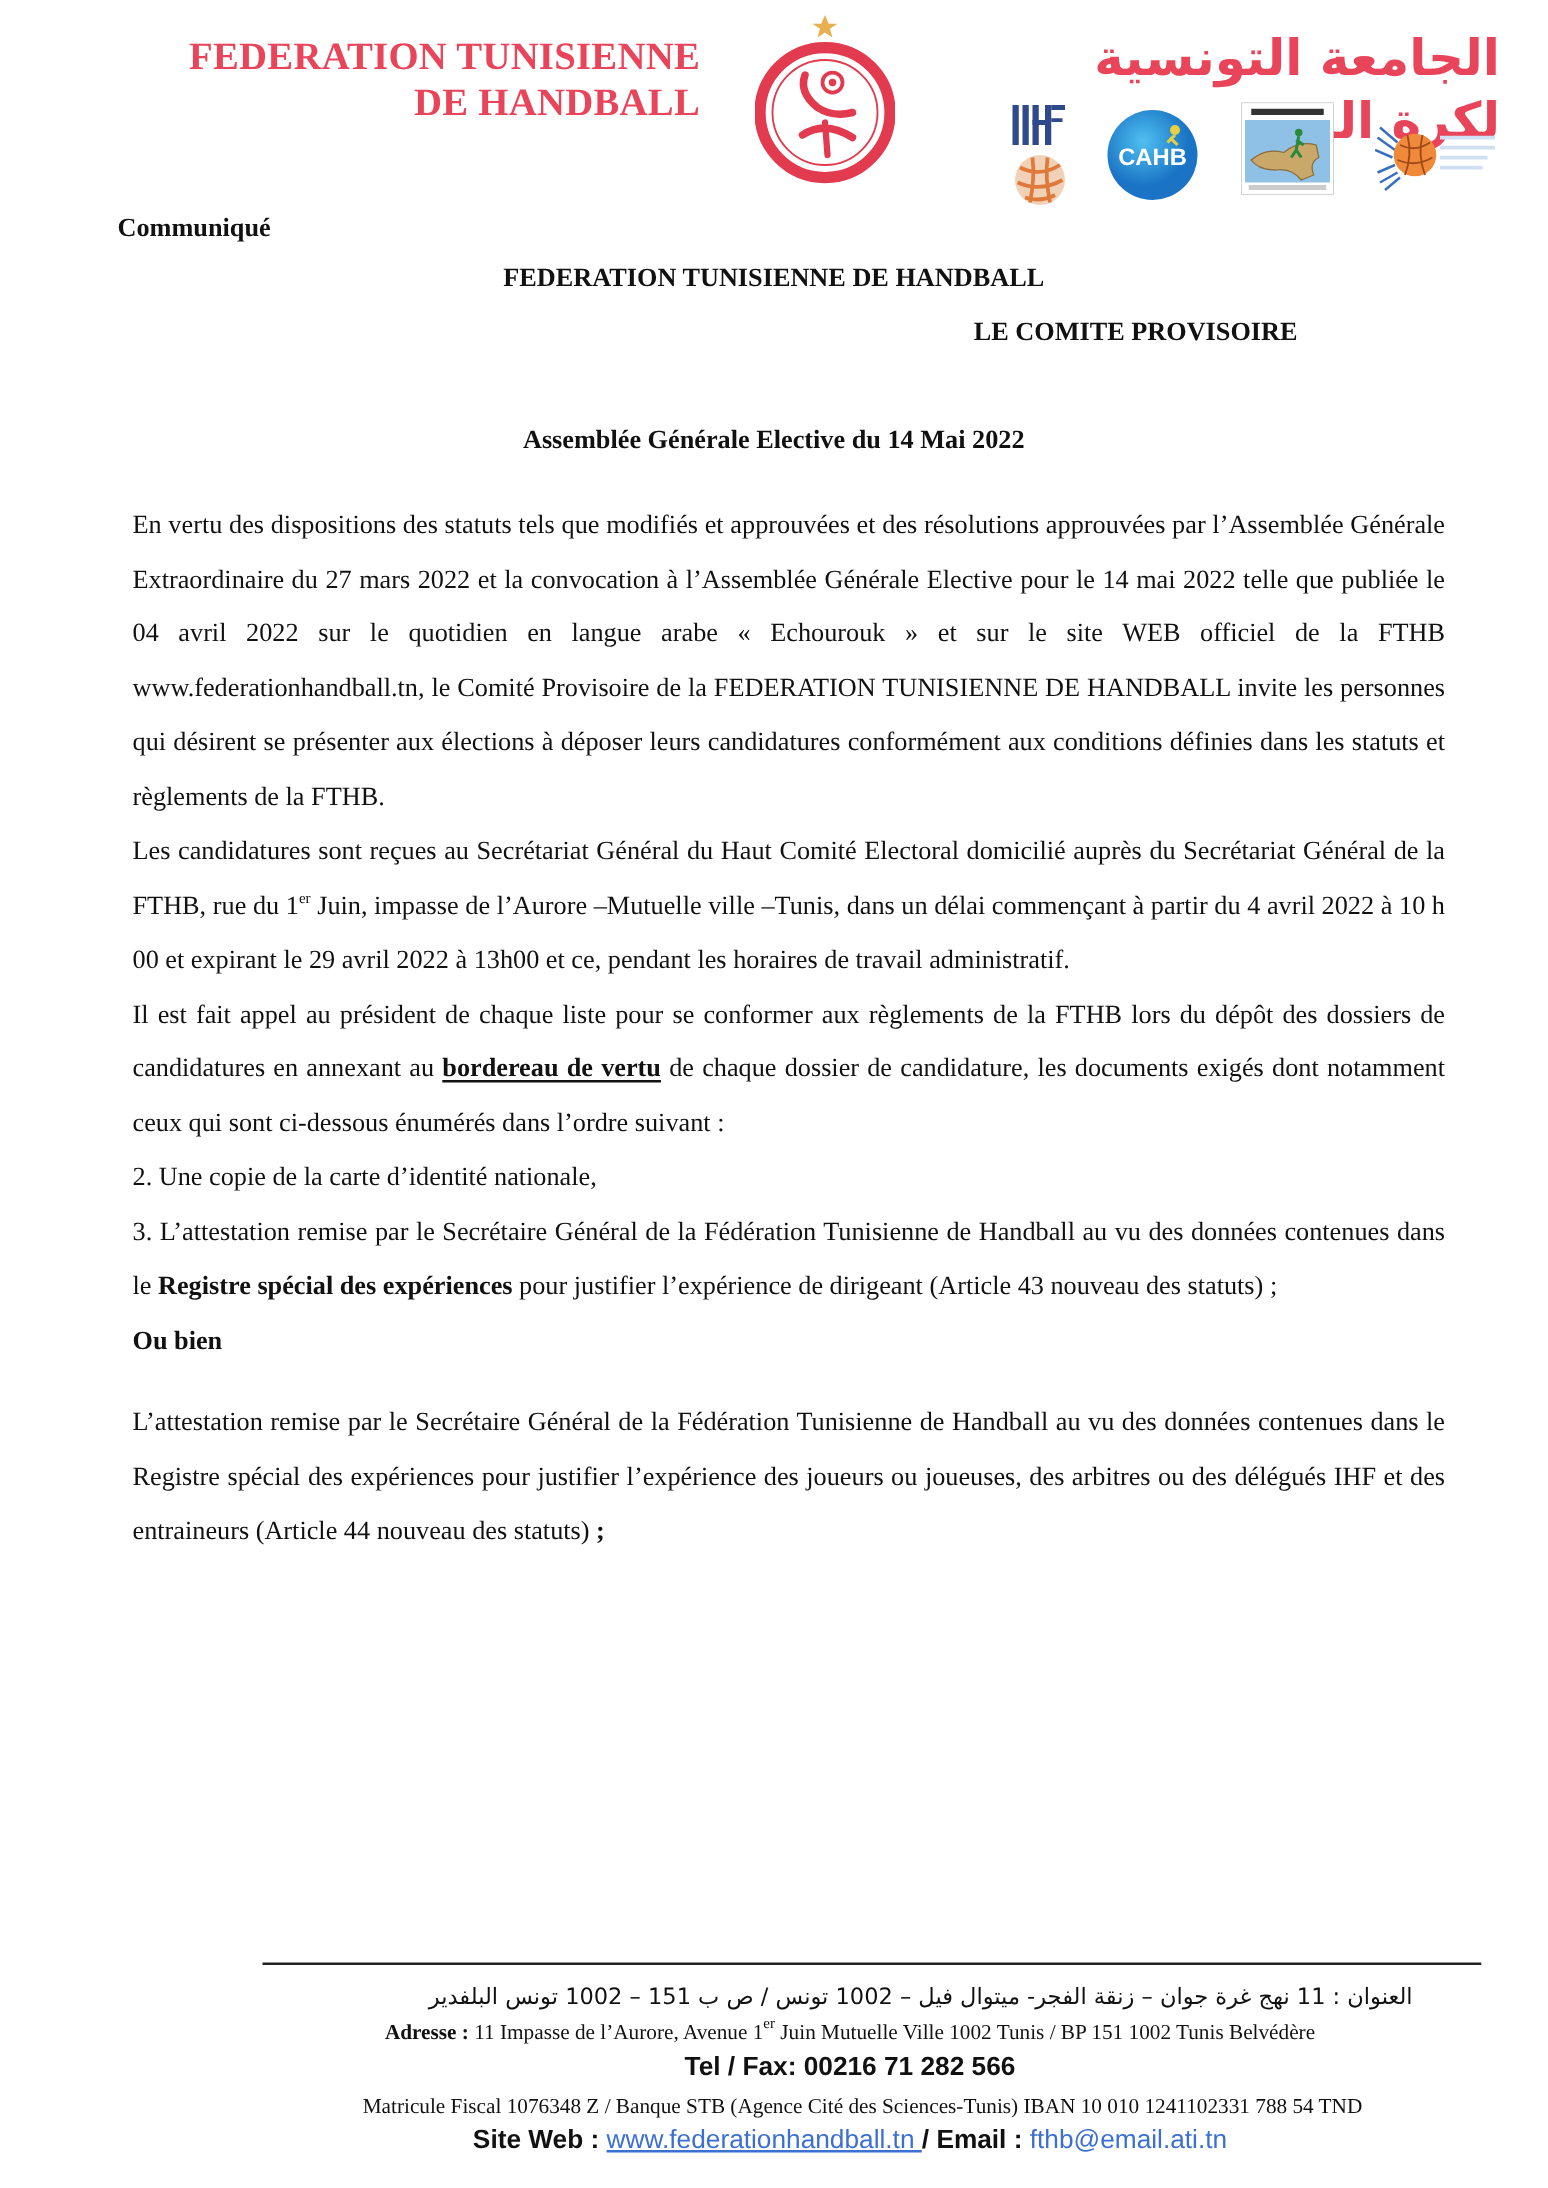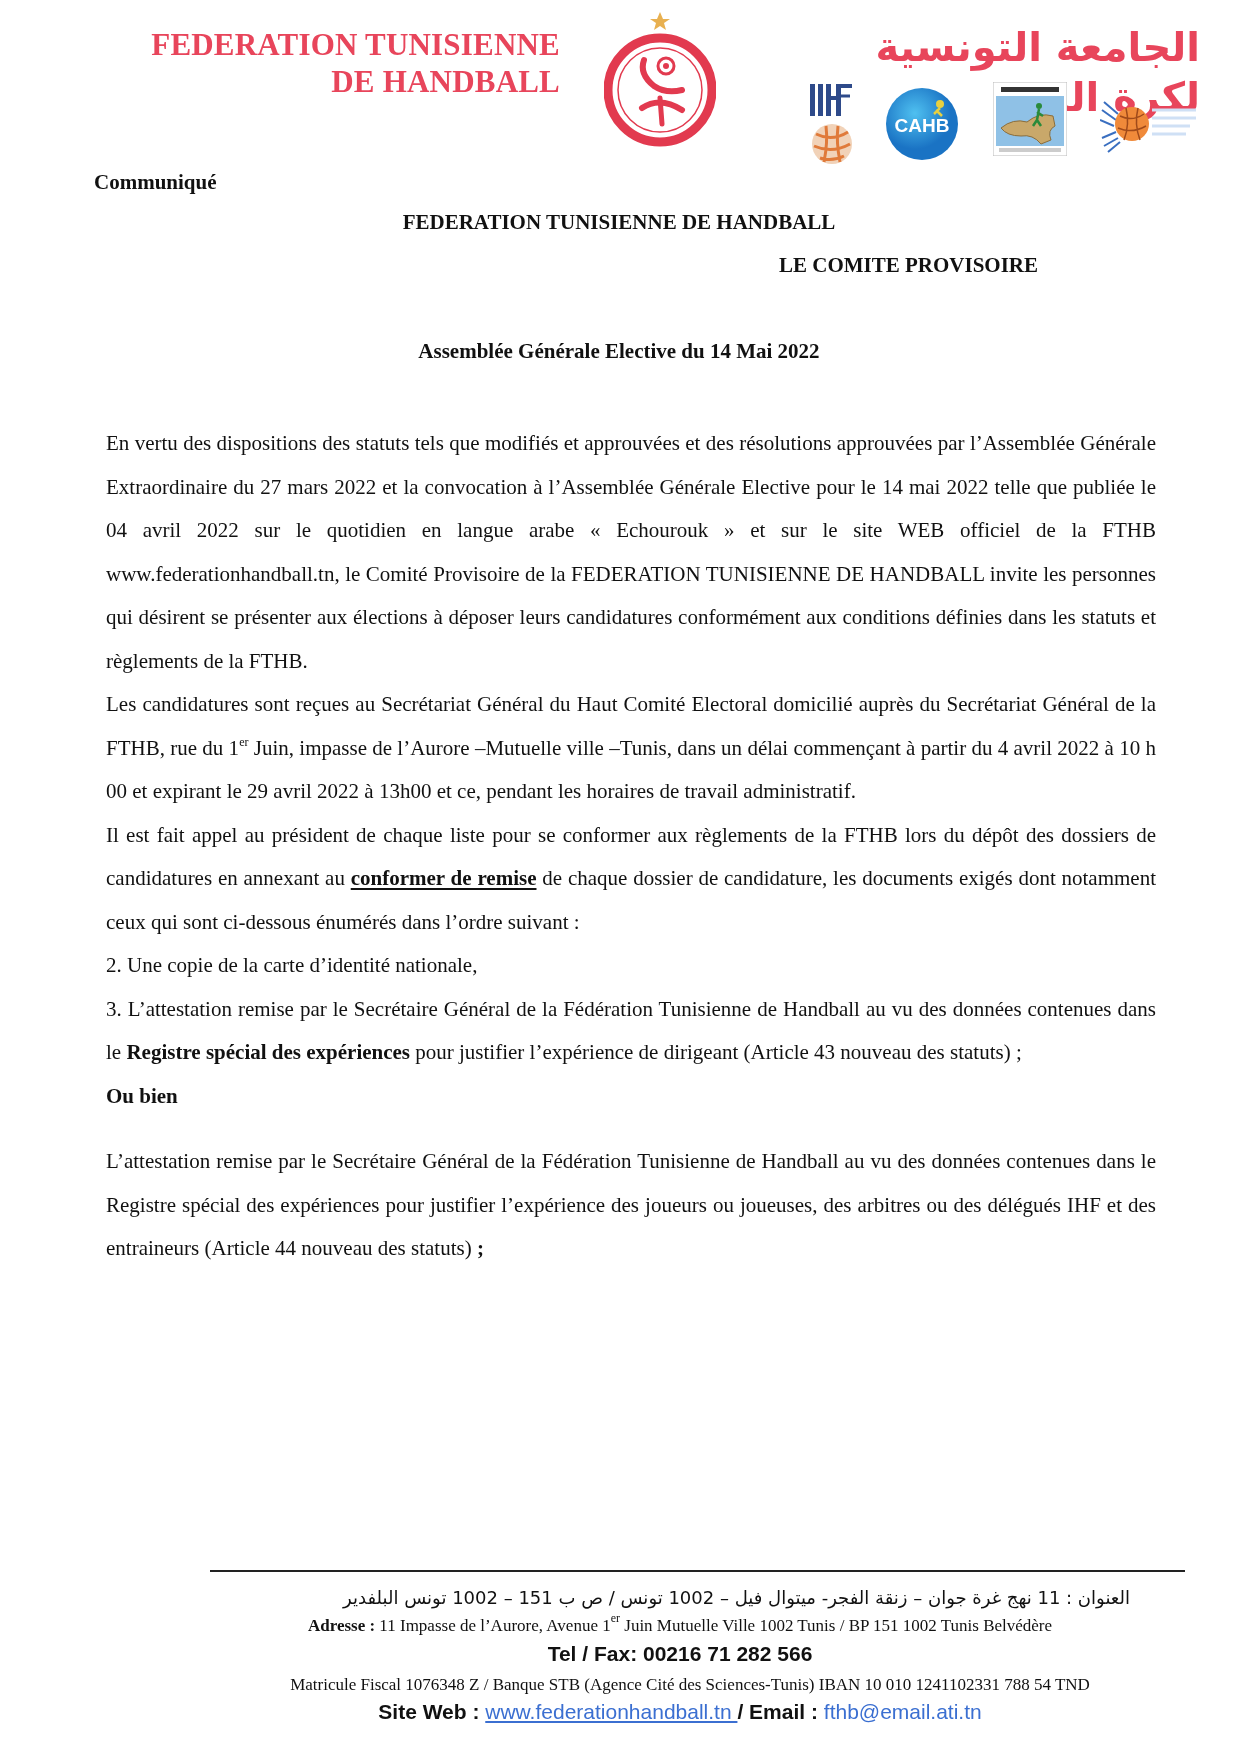--- a/index.html
+++ b/index.html
@@ -13,21 +13,21 @@
   .logo-ihf { left: 808px; top: 82px; width: 46px; height: 84px; }
   .logo-cahb { left: 884px; top: 86px; width: 76px; height: 76px; }
   .logo-arab { left: 993px; top: 82px; width: 74px; height: 74px; }
   .logo-euro { left: 1100px; top: 94px; width: 110px; height: 62px; }
 
   .communique { left: 94px; top: 170px; font-size: 21px; font-weight: bold; }
   .title1 { left: 200px; top: 210px; width: 838px; text-align: center; font-size: 21px; font-weight: bold; }
   .title2 { left: 200px; top: 253px; width: 838px; text-align: right; font-size: 21px; font-weight: bold; }
   .title3 { left: 200px; top: 339px; width: 838px; text-align: center; font-size: 21px; font-weight: bold; }
 
-  .body { left: 106px; top: 422px; width: 1050px; font-size: 21px; line-height: 43.5px; }
+  .body { left: 106px; top: 398px; width: 1050px; font-size: 21px; line-height: 43.5px; }
   .body p { margin: 0; text-align: justify; }
   .body b { font-weight: bold; }
   .body u { text-decoration: underline; text-decoration-thickness: 2px; text-underline-offset: 3px; }
   .body .gap { height: 22px; }
   sup { font-size: 12px; vertical-align: 9px; line-height: 0; }
 
   .rule { left: 210px; top: 1570px; width: 975px; height: 0; border-top: 2px solid #222; }
 
   .foot { left: 180px; width: 1000px; text-align: center; }
   .f-ar { top: 1587px; font-family: "DejaVu Sans", sans-serif; font-size: 18px; direction: rtl; left: 200px; width: 930px; text-align: right; }
@@ -114,21 +114,21 @@
 </div>
 
 <div class="abs communique">Communiqué</div>
 <div class="abs title1">FEDERATION TUNISIENNE DE HANDBALL</div>
 <div class="abs title2">LE COMITE PROVISOIRE</div>
 <div class="abs title3">Assemblée Générale Elective du 14 Mai 2022</div>
 
 <div class="abs body">
   <p>En vertu des dispositions des statuts tels que modifiés et approuvées et des résolutions approuvées par l’Assemblée Générale Extraordinaire du 27 mars 2022 et la convocation à l’Assemblée Générale Elective pour le 14 mai 2022 telle que publiée le 04 avril 2022 sur le quotidien en langue arabe « Echourouk » et sur le site WEB officiel de la FTHB www.federationhandball.tn, le Comité Provisoire de la FEDERATION TUNISIENNE DE HANDBALL invite les personnes qui désirent se présenter aux élections à déposer leurs candidatures conformément aux conditions définies dans les statuts et règlements de la FTHB.</p>
   <p><span>Les candidatures sont reçues au Secrétariat Général du Haut Comité Electoral domicilié auprès du Secrétariat Général de la FTHB, rue du 1</span><sup>er</sup><span> Juin, impasse de l’Aurore –Mutuelle ville –Tunis, dans un délai commençant à partir du 4 avril 2022 à 10 h 00 et expirant le 29 avril  2022 à 13h00 et ce, pendant les horaires de travail administratif.</span></p>
-  <p><span>Il est fait appel au président de chaque liste pour se conformer aux règlements de la FTHB lors du dépôt des dossiers de candidatures en annexant au </span><b><u>conformer de remise</u></b><span> de chaque dossier de candidature, les documents exigés dont notamment ceux qui sont ci-dessous énumérés dans l’ordre suivant :</span></p>
+  <p><span>Il est fait appel au président de chaque liste pour se conformer aux règlements de la FTHB lors du dépôt des dossiers de candidatures en annexant au </span><b><u>bordereau de vertu</u></b><span> de chaque dossier de candidature, les documents exigés dont notamment ceux qui sont ci-dessous énumérés dans l’ordre suivant :</span></p>
   <p>2. Une copie de la carte d’identité nationale,</p>
   <p><span>3.  L’attestation remise par le Secrétaire Général de la Fédération Tunisienne de Handball au vu des données contenues dans le </span><b>Registre spécial des expériences</b><span> pour justifier l’expérience de dirigeant (Article 43 nouveau des statuts) ;</span></p>
   <p><b>Ou bien</b></p>
   <div class="gap"></div>
   <p><span>L’attestation remise par le Secrétaire Général de la Fédération Tunisienne de Handball au vu des données contenues dans le Registre spécial des expériences pour justifier l’expérience des joueurs ou joueuses, des arbitres ou des délégués IHF et des entraineurs (Article  44 nouveau des statuts)</span><b> ;</b></p>
 </div>
 
 <div class="abs rule"></div>
 <div class="abs foot f-ar">العنوان : 11 نهج غرة جوان – زنقة الفجر- ميتوال فيل – 1002 تونس / ص ب 151 – 1002 تونس البلفدير</div>
 <div class="abs foot f-addr"><b>Adresse :</b><span> 11 Impasse de l’Aurore, Avenue 1</span><sup>er</sup><span> Juin Mutuelle Ville 1002 Tunis / BP 151 1002 Tunis Belvédère</span></div>

